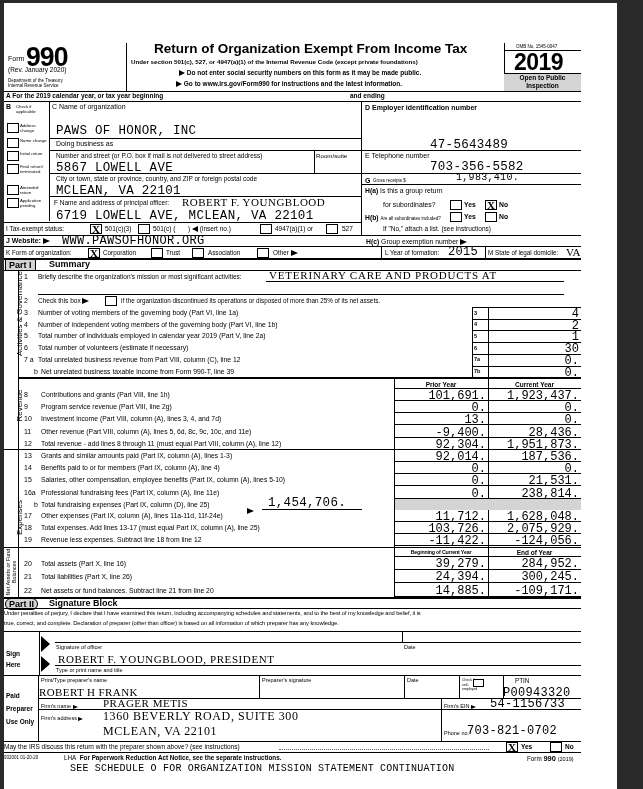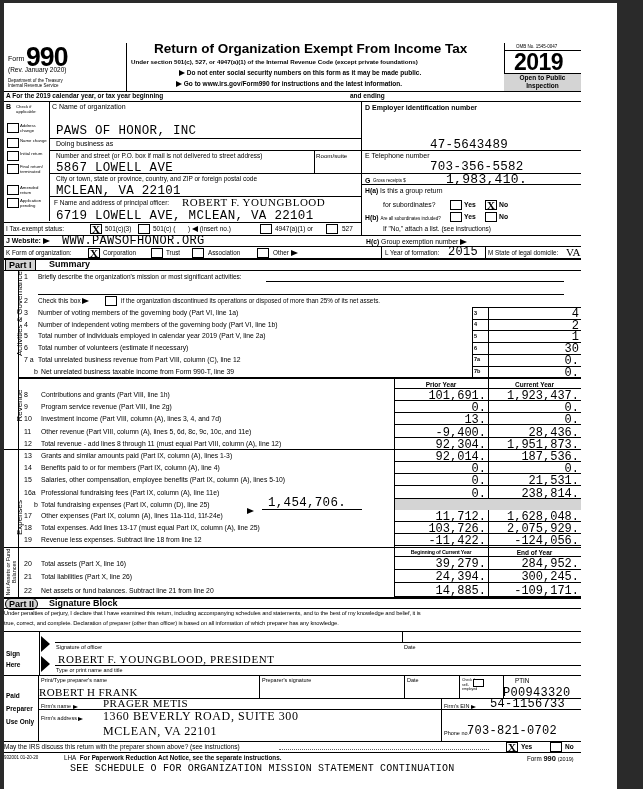--- a/index.html
+++ b/index.html
@@ -104,21 +104,21 @@
   <div class="vl" style="left:357px;top:98px;height:135px;"></div>
 
   <div class="abs" style="left:361px;top:101px;font-size:7px;font-weight:bold;white-space:nowrap;">D  Employer identification number</div>
   <div class="abs val" style="left:426px;top:135px;font-size:12.5px;">47-5643489</div>
   <div class="hl" style="left:357px;top:147px;width:220px;"></div>
   <div class="abs" style="left:361px;top:149px;font-size:7px;white-space:nowrap;">E  Telephone number</div>
   <div class="abs val" style="left:426px;top:157px;">703-356-5582</div>
   <div class="hl" style="left:357px;top:170px;width:220px;"></div>
   <div class="abs" style="left:361px;top:174px;font-size:7px;font-weight:bold;">G</div>
   <div class="abs tiny" style="left:369px;top:175px;font-size:4.5px;">Gross receipts $</div>
-  <div class="abs val" style="left:442px;top:169px;font-size:13px;">1,983,410.</div>
+  <div class="abs val" style="left:452px;top:169px;font-size:10px;">1,983,410.</div>
   <div class="hl" style="left:357px;top:181px;width:220px;"></div>
 
   <div class="abs" style="left:361px;top:184px;font-size:6.8px;white-space:nowrap;">
     <b>H(a)</b> <span>Is this a group return</span>
   </div>
   <div class="abs" style="left:379px;top:198px;font-size:6.8px;white-space:nowrap;">for subordinates?</div>
   <div class="cb" style="left:446px;top:197px;"></div>
   <div class="abs" style="left:460px;top:198px;font-size:6.8px;font-weight:bold;">Yes</div>
   <div class="cb" style="left:481px;top:197px;">X</div>
   <div class="abs" style="left:495px;top:198px;font-size:6.8px;font-weight:bold;">No</div>
@@ -186,20 +186,21 @@
   <div class="vl" style="left:14px;top:267px;height:328px;"></div>
   <div class="vert" style="left:-45px;top:306px;width:120px;">Activities &amp; Governance</div>
   <div class="vert" style="left:-20px;top:398px;width:70px;">Revenue</div>
   <div class="hl" style="left:0;top:446px;width:14px;"></div>
   <div class="vert" style="left:-20px;top:510px;width:70px;">Expenses</div>
   <div class="hl" style="left:0;top:544px;width:14px;"></div>
   <div class="vert" style="left:-18px;top:563px;width:50px;font-size:5.5px;line-height:6px;white-space:normal;">Net Assets or Fund Balances</div>
 
   <div class="row-num" style="left:20px;top:270px;">1</div>
   <div class="row-lbl" style="left:34px;top:270px;font-size:6.5px;">Briefly describe the organization's mission or most significant activities:</div>
+  <div class="abs serif" style="left:265px;top:266px;font-size:11px;white-space:nowrap;letter-spacing:0.8px;">VETERINARY CARE AND PRODUCTS AT</div>
   <div class="hl" style="left:262px;top:278px;width:298px;"></div>
   <div class="hl" style="left:34px;top:291px;width:526px;"></div>
 
   <div class="row-num" style="left:20px;top:294px;">2</div>
   <div class="row-lbl" style="left:34px;top:294px;font-size:6.5px;">
     <span>Check this box</span> <span class="tri"></span>
   </div>
   <div class="cb" style="left:101px;top:293px;"></div>
   <div class="row-lbl" style="left:117px;top:294px;font-size:6.3px;">if the organization discontinued its operations or disposed of more than 25% of its net assets.</div>
 

